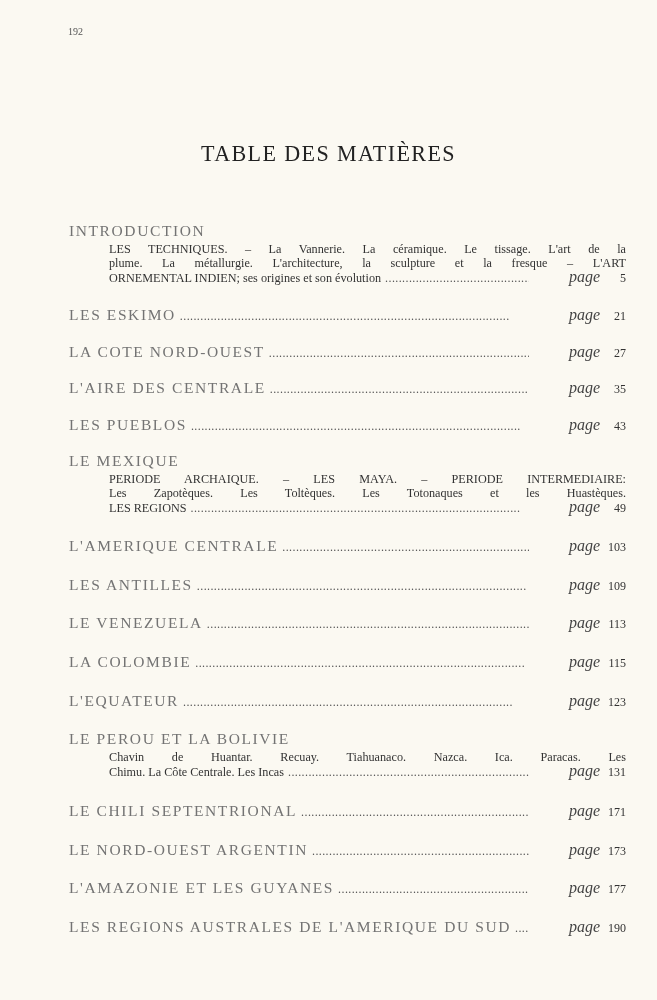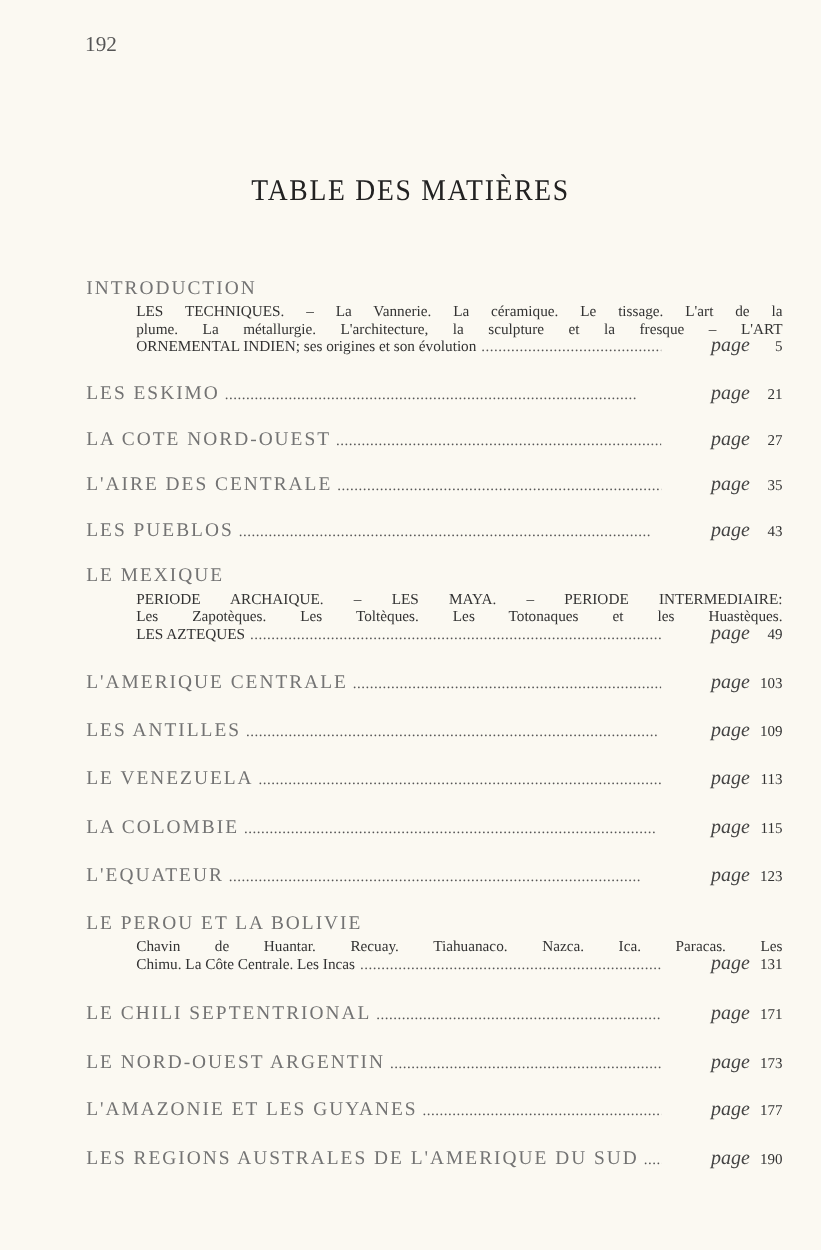--- a/index.html
+++ b/index.html
@@ -3,21 +3,21 @@
 <meta charset="utf-8">
 <style>
   html, body { margin:0; padding:0; }
   body {
     width:657px; height:1000px; overflow:hidden;
     background:#fbf9f2;
     font-family:"Liberation Serif","DejaVu Serif",serif;
     color:#2a2a2a;
     position:relative;
   }
-  .folio { position:absolute; left:68px; top:26px; font-size:17px; color:#555; }
+  .folio { position:absolute; left:68px; top:26px; font-size:10px; color:#555; }
   .title {
     position:absolute; left:0; width:657px; top:140px; text-align:center;
     font-size:24px; letter-spacing:1.5px; color:#222; transform:scaleX(0.92);
   }
   .entry { position:absolute; left:69px; width:557px; }
   .row { display:flex; align-items:baseline; width:100%; }
   .head { font-size:15.5px; letter-spacing:1.6px; white-space:nowrap; color:#737373; }
   .dots { flex:1; overflow:hidden; white-space:nowrap; font-size:12px; letter-spacing:2.1px; color:#555; margin:0 4px; }
   .dots::before { content:". . . . . . . . . . . . . . . . . . . . . . . . . . . . . . . . . . . . . . . . . . . . . . . . . . . . . . . . . . . . . . . . . . . . . . . . . . . . . . . . . . . . . . . . . . . . . . . . ."; letter-spacing:-1.3px; }
   .pg { font-style:italic; font-size:16px; color:#444; white-space:nowrap;margin-left:36px; }
@@ -81,21 +81,21 @@
     <span class="num">43</span>
   </div>
 </div>
 
 <div class="entry" style="top:452px">
   <div class="head">LE MEXIQUE</div>
   <div class="sub">
     <span class="line">PERIODE ARCHAIQUE. – LES MAYA. – PERIODE INTERMEDIAIRE:</span>
     <span class="line">Les Zapotèques. Les Toltèques. Les Totonaques et les Huastèques.</span>
     <div class="row">
-      <span class="head2">LES AZTEQUES</span>
+      <span class="head2">LES REGIONS</span>
       <span class="dots"></span>
       <span class="pg">page</span>
       <span class="num">49</span>
     </div>
   </div>
 </div>
 
 <div class="entry" style="top:537px">
   <div class="row">
     <span class="head">L'AMERIQUE CENTRALE</span>

